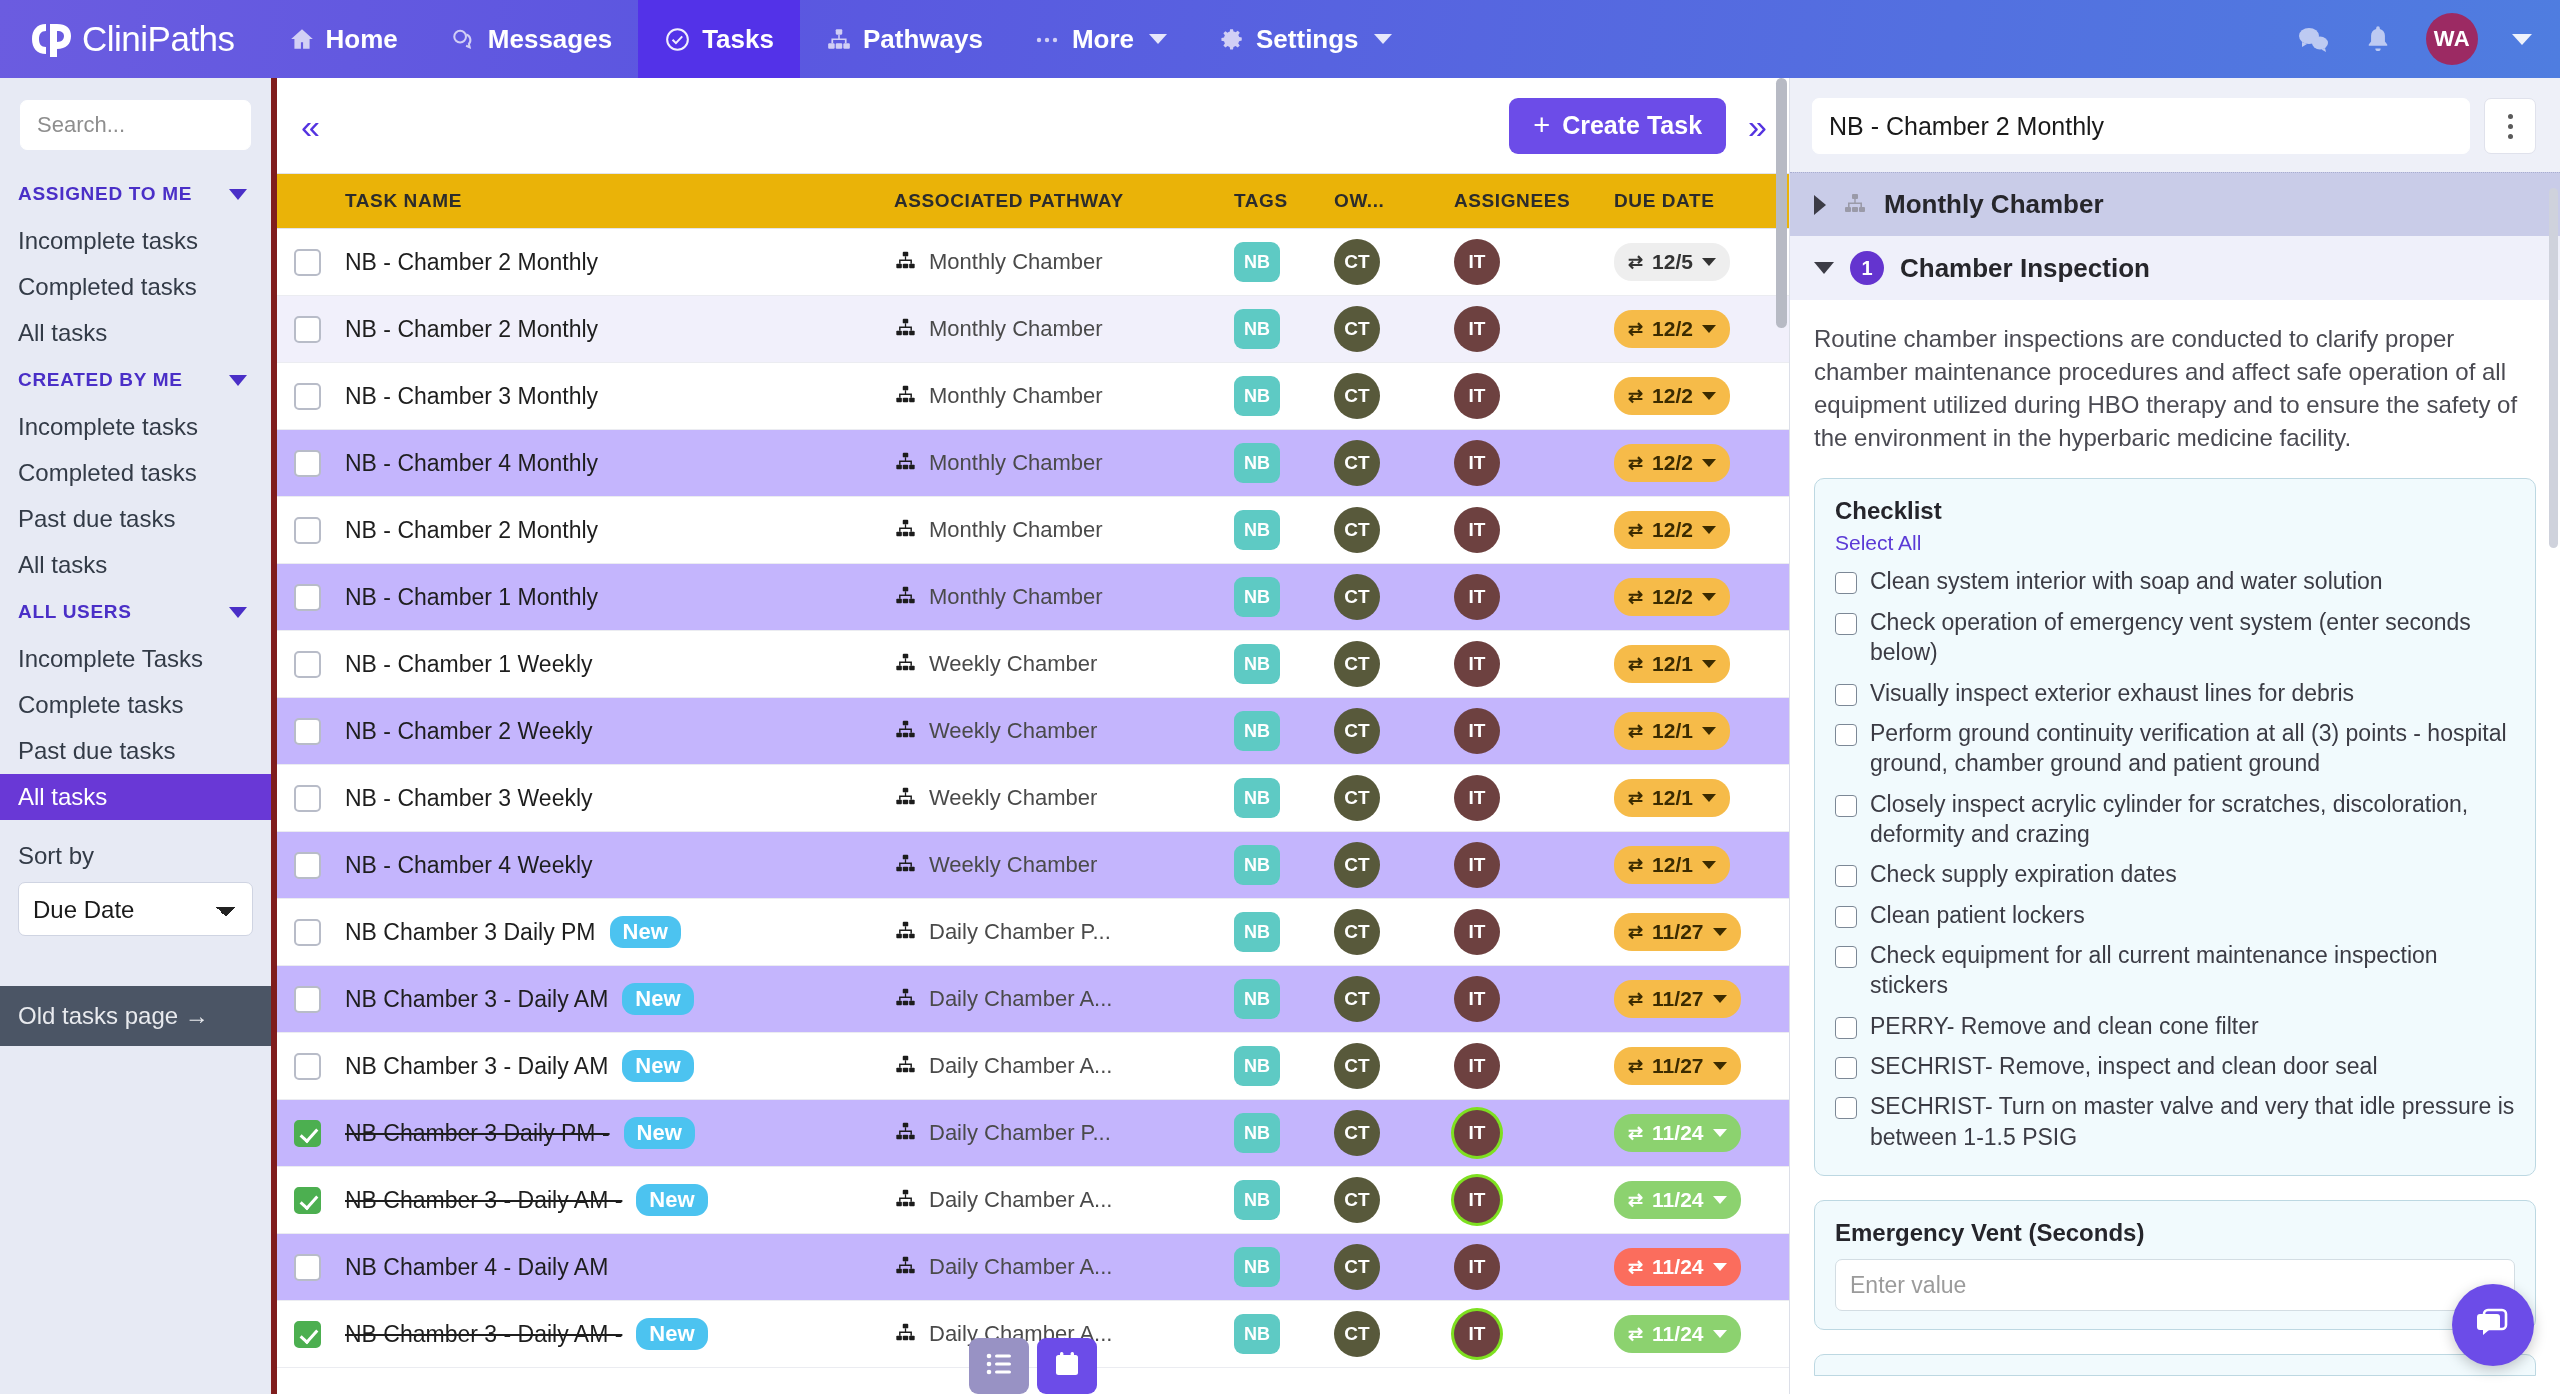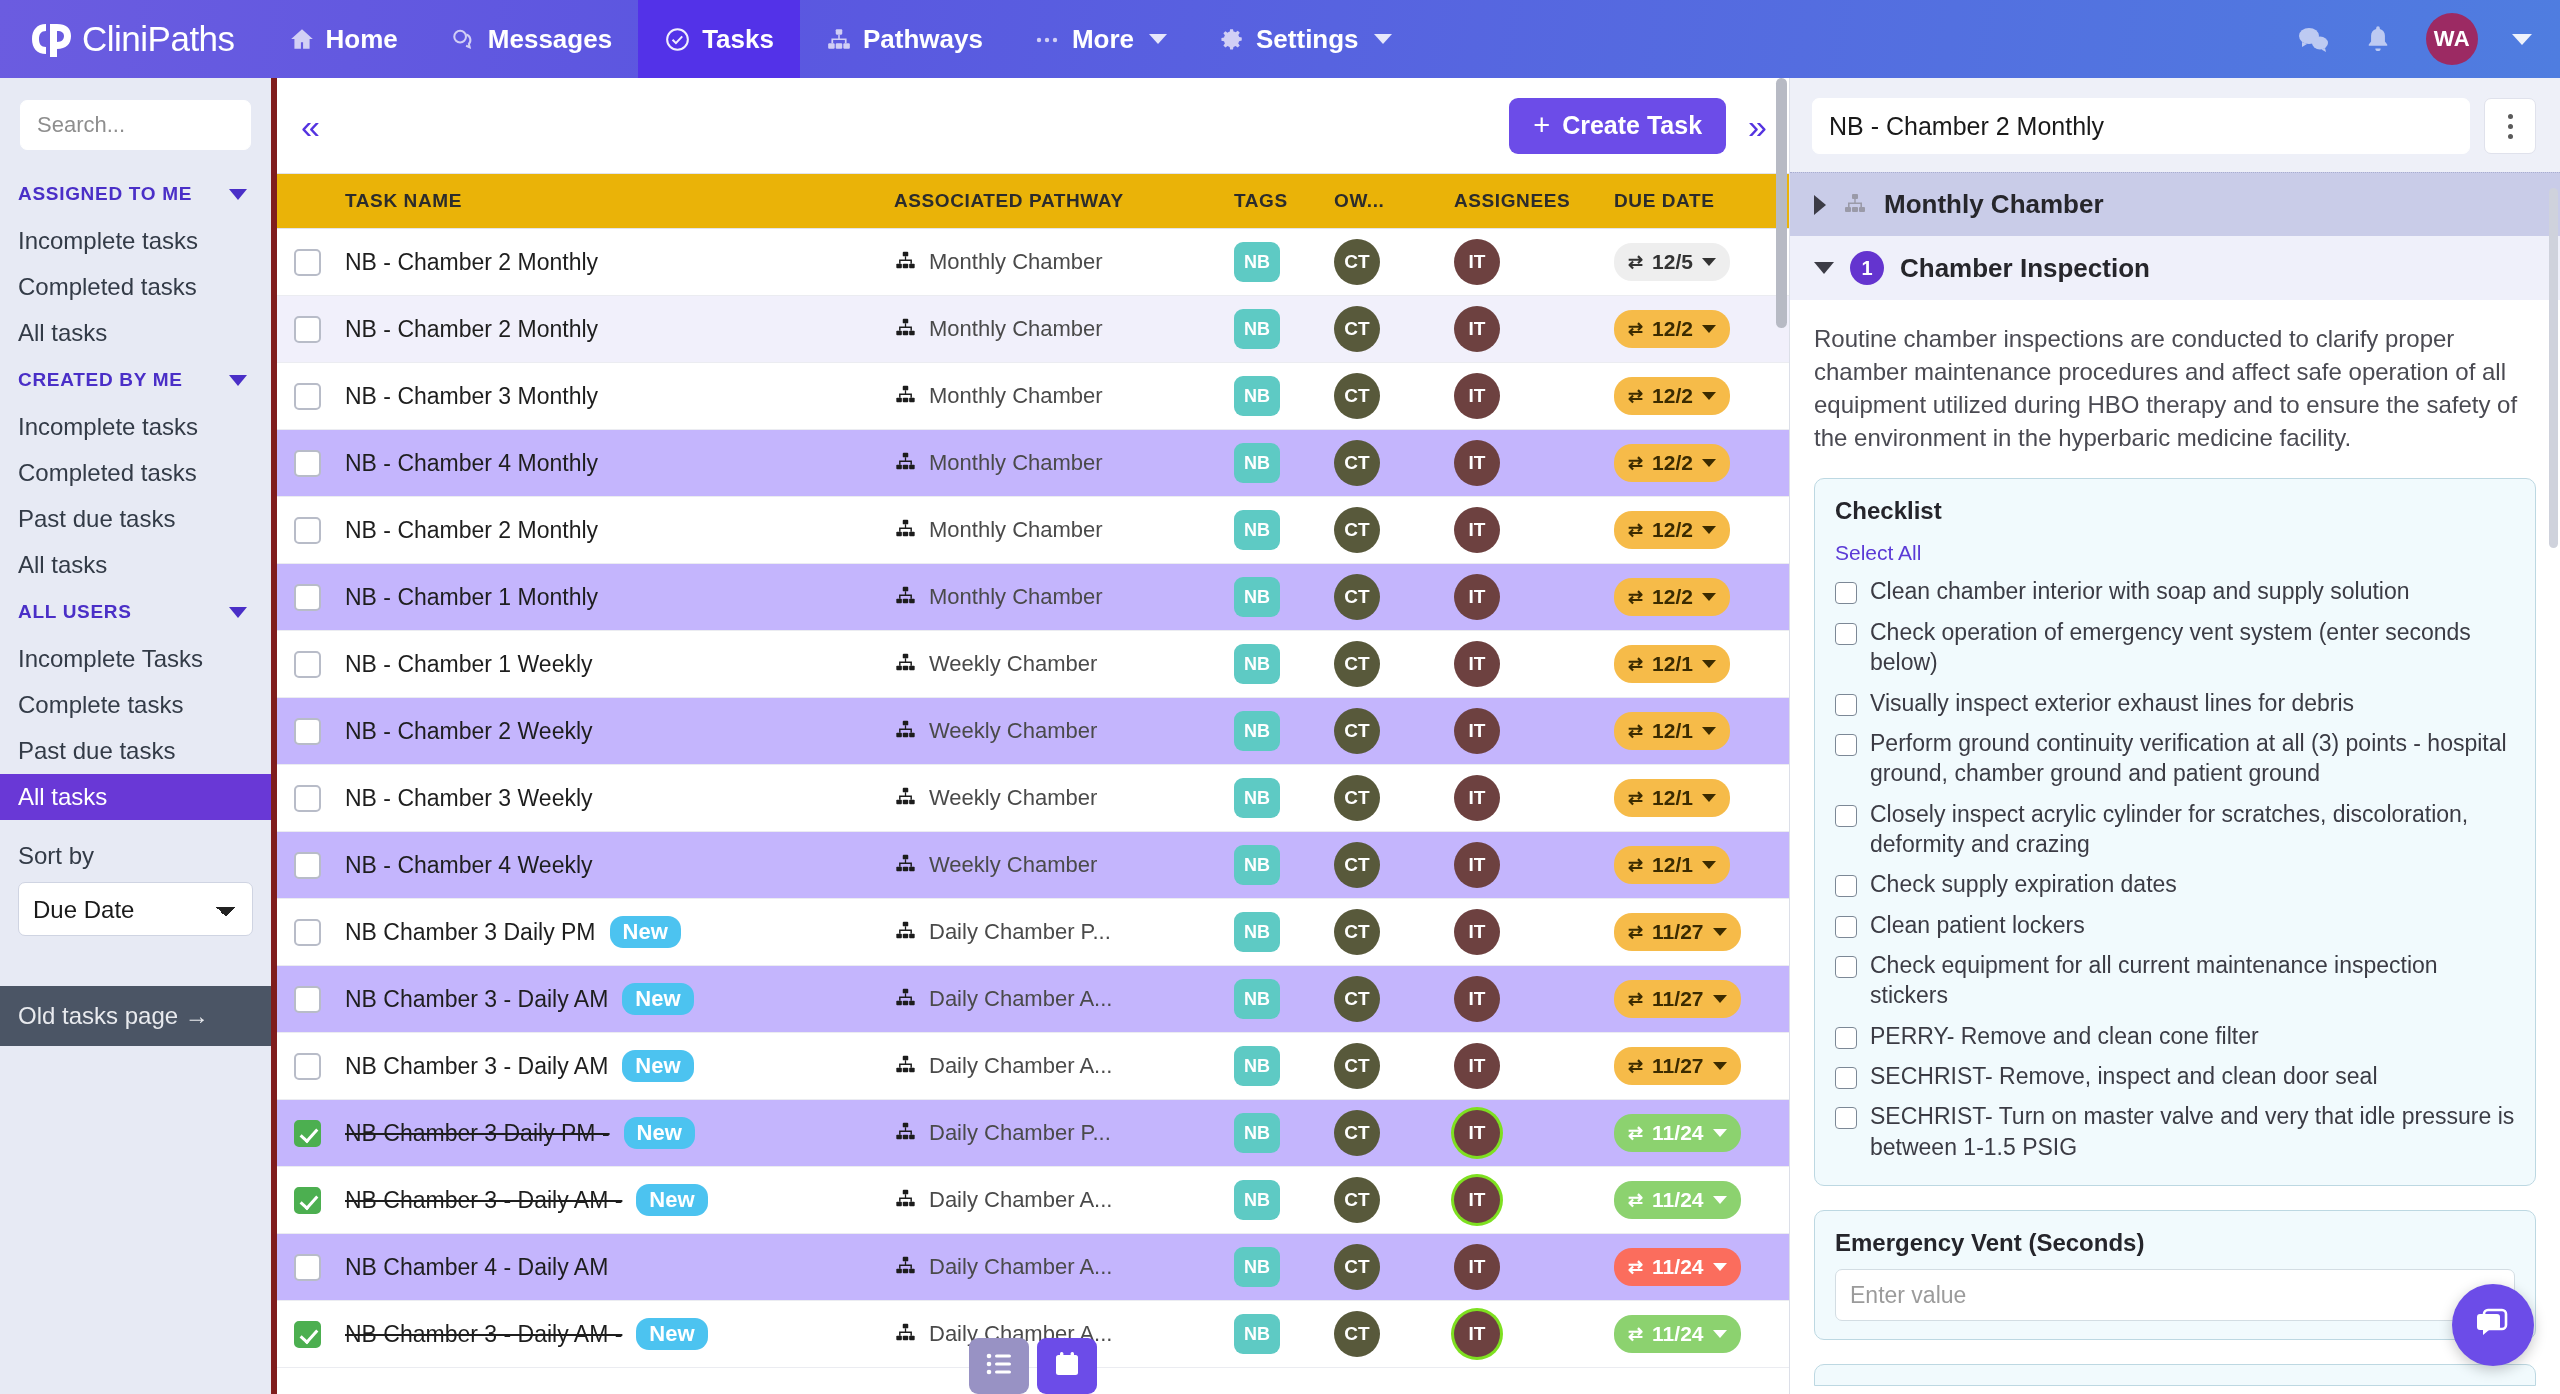--- a/index.html
+++ b/index.html
@@ -338,21 +338,21 @@
   }
 
   .card {
     margin: 8px 24px 16px 24px;
     border: 1px solid #bdd8e2; border-radius: 10px;
     background: #f1fafd;
     padding: 18px 20px 18px 20px;
   }
   .card-title { font-size: 24px; font-weight: 700; color: #25252b; }
   .select-all {
-    display:inline-block; margin-top: 16px; margin-bottom: 6px;
+    display:inline-block; margin-top: 6px; margin-bottom: 6px;
     font-size: 21px; color: #5b3ad6; cursor: pointer;
   }
   .chk-item {
     display: flex; gap: 13px; align-items: flex-start;
     padding: 5px 0;
   }
   .chk-box {
     flex: 0 0 auto;
     width: 22px; height: 22px; margin-top: 6px;
     border: 1.8px solid #7c8896; border-radius: 4px;
@@ -1193,21 +1193,21 @@
     </div>
 
     <div class="rp-desc">Routine chamber inspections are conducted to clarify proper chamber maintenance procedures and affect safe operation of all equipment utilized during HBO therapy and to ensure the safety of the environment in the hyperbaric medicine facility.</div>
 
     <div class="card">
       <div class="card-title">Checklist</div>
       <div class="select-all">Select All</div>
       <div id="checklist-items">
           <div class="chk-item">
             <span class="chk-box"></span>
-            <span class="chk-label">Clean chamber interior with soap and supply solution</span>
+            <span class="chk-label">Clean system interior with soap and water solution</span>
           </div>
           <div class="chk-item">
             <span class="chk-box"></span>
             <span class="chk-label">Check operation of emergency vent system (enter seconds below)</span>
           </div>
           <div class="chk-item">
             <span class="chk-box"></span>
             <span class="chk-label">Visually inspect exterior exhaust lines for debris</span>
           </div>
           <div class="chk-item">

